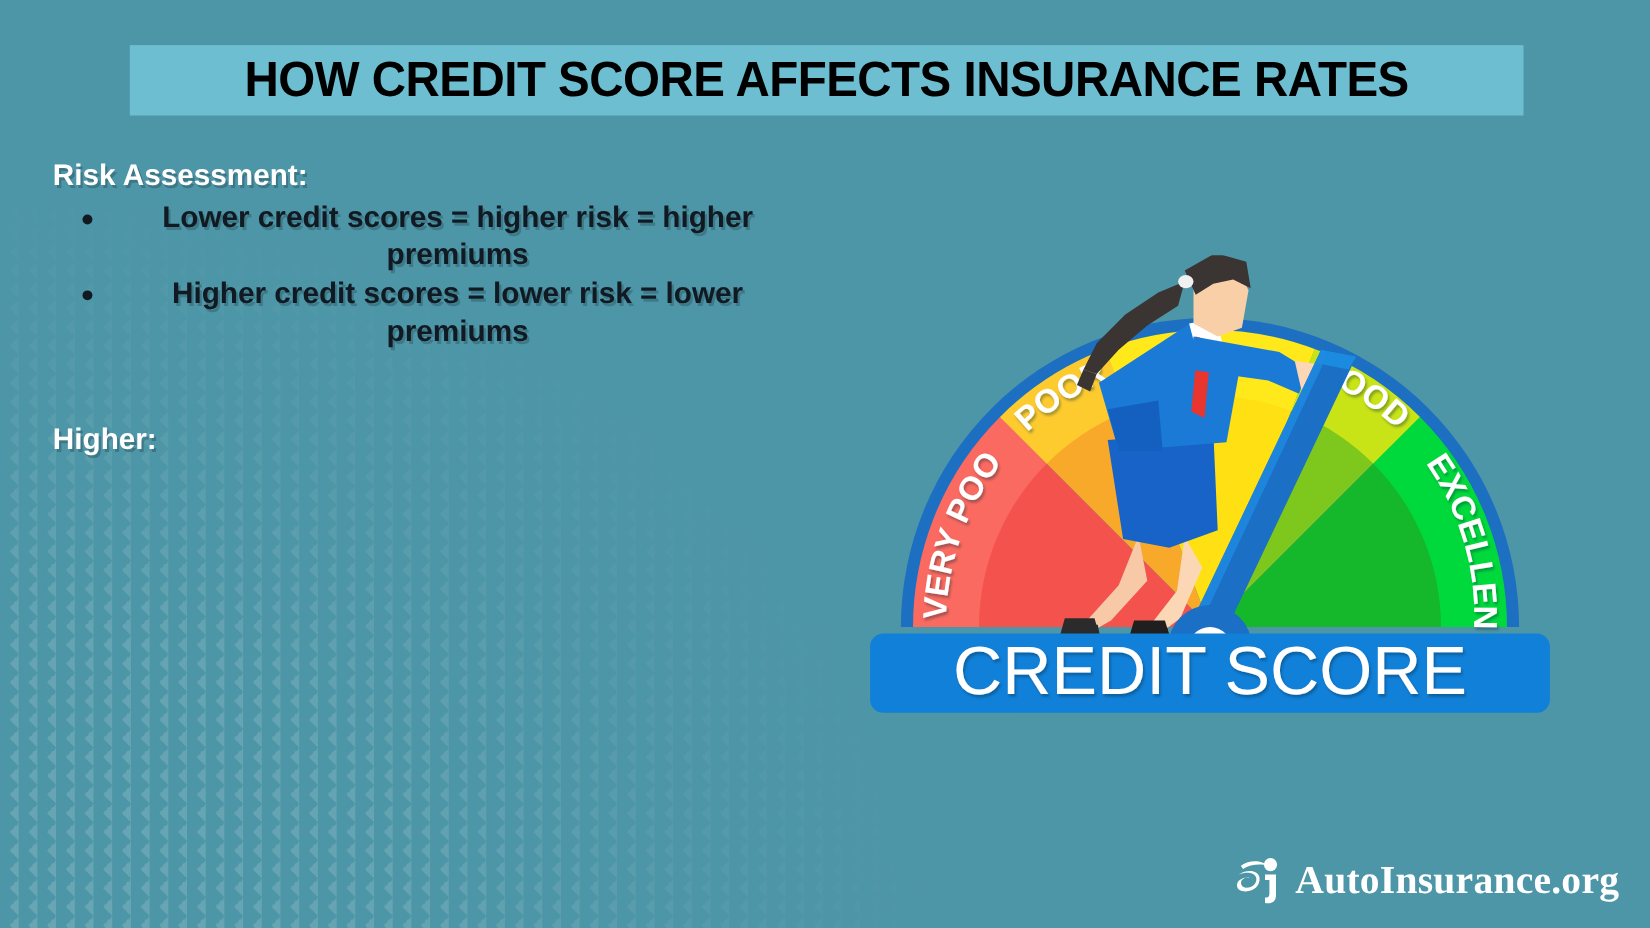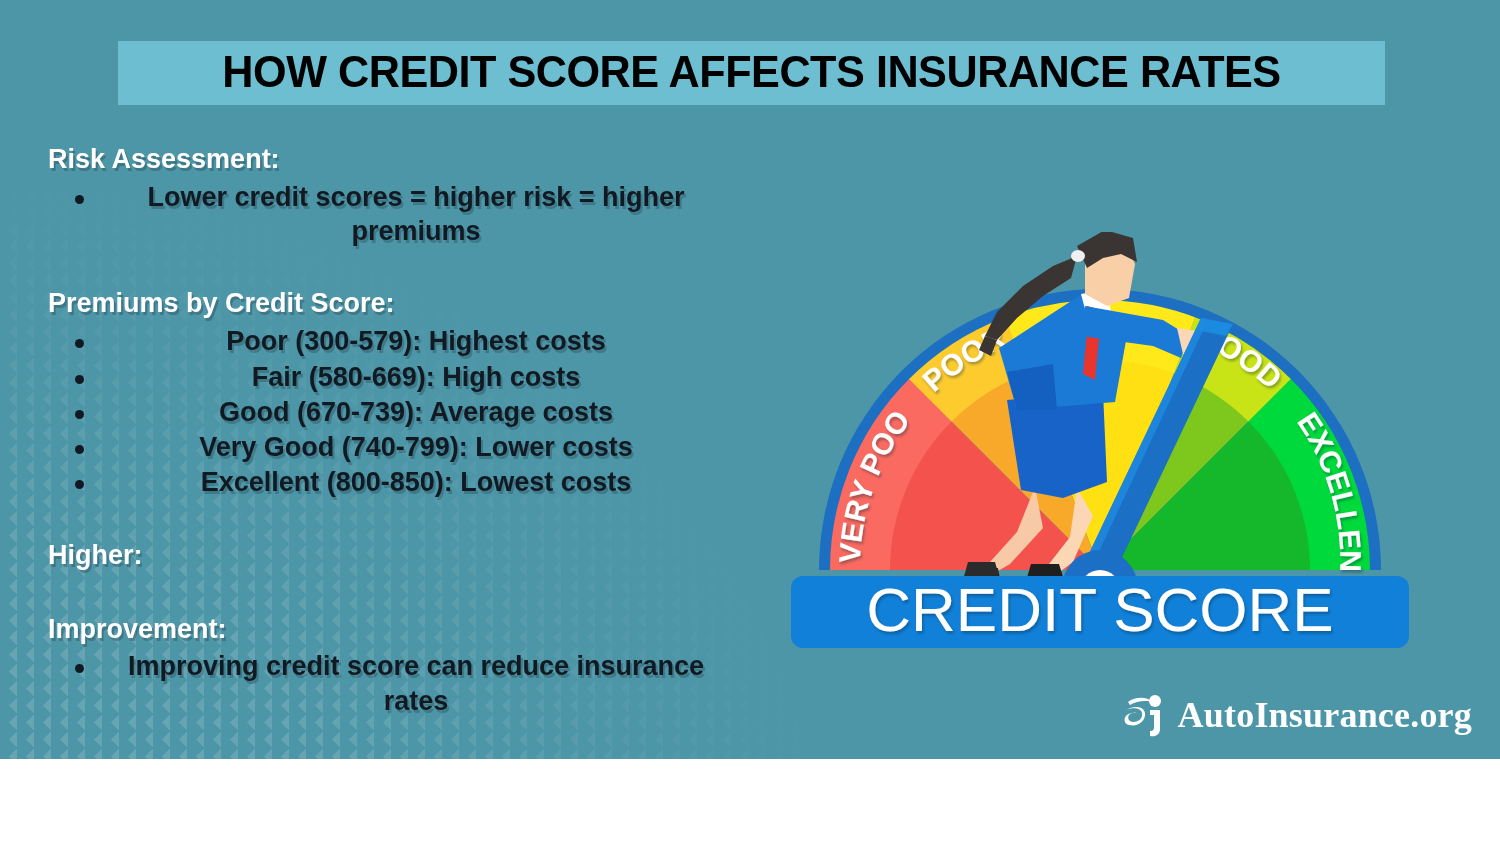--- a/index.html
+++ b/index.html
@@ -3,21 +3,21 @@
 <meta charset="utf-8">
 <style>
   html, body {
     margin: 0;
     padding: 0;
     background: #ffffff;
   }
   #poster {
     position: relative;
     width: 1500px;
-    height: 759px;
+    height: 844px;
     background: #4d96a7;
     overflow: hidden;
     font-family: "Liberation Sans", sans-serif;
   }
 
   
   #bg-pattern {
     position: absolute;
     left: 0; top: 0;
     width: 1500px; height: 844px;
@@ -136,50 +136,35 @@
 
   <div id="title-band" style="background: rgb(108, 190, 208);"></div>
   <div id="title-text" style="color: rgb(0, 0, 0);">HOW CREDIT SCORE AFFECTS INSURANCE RATES</div>
 
   <div id="content">
 
     <div class="section">
       <div class="sec-heading">Risk Assessment:</div>
       <ul class="bullets">
         <li>Lower credit scores = higher risk = higher premiums</li>
+        <li>Higher credit scores = lower risk = lower premiums</li>
       </ul>
     </div>
 
     <div class="gap-m"></div>
 
-    <div class="section">
-      <div class="sec-heading">Premiums by Credit Score:</div>
-      <ul class="bullets">
-        <li>Poor (300-579): Highest costs</li>
-        <li>Fair (580-669): High costs</li>
-        <li>Good (670-739): Average costs</li>
-        <li>Very Good (740-799): Lower costs</li>
-        <li>Excellent (800-850): Lowest costs</li>
-      </ul>
-    </div>
 
     <div class="gap-m"></div>
 
     <div class="section">
       <div class="sec-heading">Higher:</div>
     </div>
 
     <div class="gap-m"></div>
 
-    <div class="section">
-      <div class="sec-heading">Improvement:</div>
-      <ul class="bullets">
-        <li>Improving credit score can reduce insurance rates</li>
-      </ul>
-    </div>
 
   </div>
 
   <div id="gauge">
     <svg viewBox="0 0 630 420" xmlns="http://www.w3.org/2000/svg">
       <defs>
         <clipPath id="dialClip">
           <path d="M 42 338 A 273 273 0 0 1 588 338 Z"></path>
         </clipPath>
         <clipPath id="ringClip">

